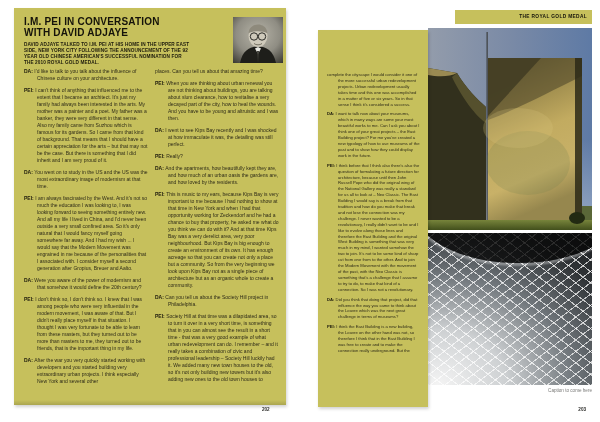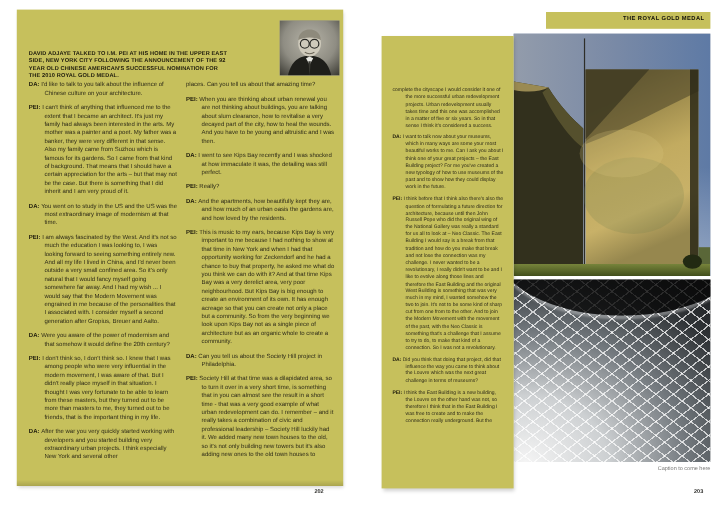--- a/index.html
+++ b/index.html
@@ -85,20 +85,24 @@
   }
   .page-num.pn-left{left:262px;top:407px;}
   .page-num.pn-right{right:14px;top:407px;}
 </style>
 </head>
 <body>
 
 <div class="canvas">
 
   <div class="left-page">
+    <h1 class="page-title">
+      <span>I.M. PEI IN CONVERSATION</span><br>
+      <span>WITH DAVID ADJAYE</span>
+    </h1>
     <p class="standfirst">DAVID ADJAYE TALKED TO I.M. PEI AT HIS HOME IN THE UPPER EAST SIDE, NEW YORK CITY FOLLOWING THE ANNOUNCEMENT OF THE 92 YEAR OLD CHINESE AMERICAN'S SUCCESSFUL NOMINATION FOR THE 2010 ROYAL GOLD MEDAL.</p>
 
     <div class="portrait">
       <svg viewBox="0 0 50 46">
         <defs>
           <radialGradient id="pbg" cx="50%" cy="38%" r="80%">
             <stop offset="0" stop-color="#b7b4a8"></stop>
             <stop offset="55%" stop-color="#8f8d83"></stop>
             <stop offset="100%" stop-color="#37362f"></stop>
           </radialGradient>

